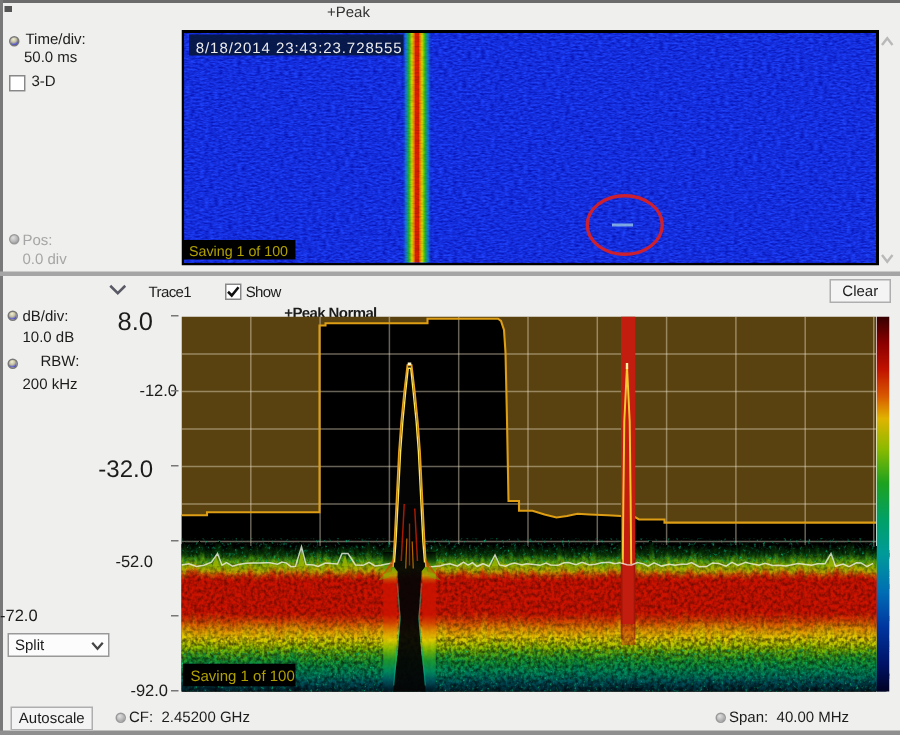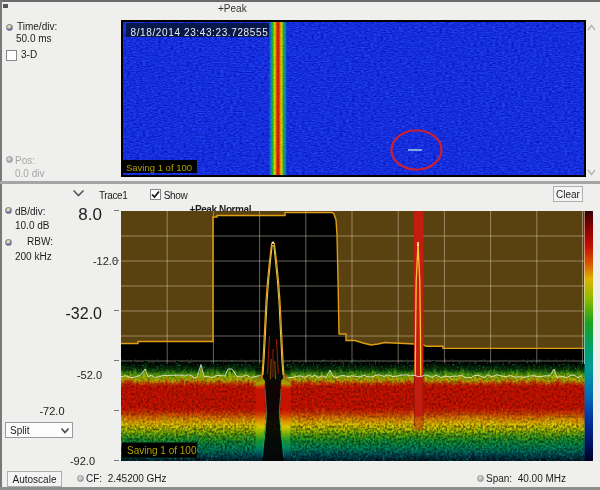--- a/index.html
+++ b/index.html
@@ -87,35 +87,35 @@
 <svg style="position:absolute;left:72px;top:189px;" width="13" height="8">
     <path d="M1.5 1.5 L6.5 6.5 L11.5 1.5" fill="none" stroke="#5a5a66" stroke-width="1.7"></path>
   </svg>
 <div class="t" style="left:99px;top:189.8px;letter-spacing:-0.4px;">Trace1</div>
 <div class="cb" style="left:149.6px;top:188.6px;"></div>
 <svg style="position:absolute;left:149.6px;top:188.6px;" width="11" height="11">
     <path d="M2 5.5 L4.5 8 L9 2.5" fill="none" stroke="#111" stroke-width="1.7"></path>
   </svg>
 <div class="t" style="left:163.8px;top:189.8px;letter-spacing:-0.4px;">Show</div>
 <div class="t" style="left:189.5px;top:204px;letter-spacing:-0.4px;font-weight:bold;">+Peak Normal</div>
-<div class="btn" style="left:553px;top:186px;width:30px;height:16px;line-height:15px;">Clear</div>
+<div class="btn" style="left:553px;top:186px;width:41px;height:16px;line-height:15px;">Clear</div>
 
 <div class="orb" style="left:4.7px;top:207px;"></div>
 <div class="t" style="left:15px;top:205.5px;">dB/div:</div>
 <div class="t" style="left:15px;top:220px;">10.0 dB</div>
 <div class="orb" style="left:4.7px;top:238.5px;"></div>
 <div class="t" style="left:15px;top:236.2px;margin-left:12px;">RBW:</div>
 <div class="t" style="left:15px;top:251.3px;">200 kHz</div>
 
 <div class="t" style="left:0px;top:205.1px;width:102px;text-align:right;font-size:17px;">8.0</div>
 <div class="t" style="left:0px;top:255.1px;width:118px;text-align:right;font-size:11px;">-12.0</div>
 <div class="t" style="left:0px;top:305.1px;width:102px;text-align:right;font-size:16px;">-32.0</div>
 <div class="t" style="left:0px;top:369px;width:102px;text-align:right;font-size:11px;">-52.0</div>
-<div class="t" style="left:12px;top:405.1px;width:80px;text-align:center;font-size:11px;">-72.0</div>
-<div class="t" style="left:0px;top:455.1px;width:95px;text-align:right;font-size:11px;">-92.0</div>
+<div class="t" style="left:0px;top:405.1px;width:80px;text-align:left;font-size:11px;">-72.0</div>
+<div class="t" style="left:0px;top:455.1px;width:112px;text-align:right;font-size:11px;">-92.0</div>
 <div style="position:absolute;left:114px;top:209.8px;width:5px;height:1.5px;background:#777;"></div>
 <div style="position:absolute;left:114px;top:259.8px;width:5px;height:1.5px;background:#777;"></div>
 <div style="position:absolute;left:114px;top:309.8px;width:5px;height:1.5px;background:#777;"></div>
 <div style="position:absolute;left:114px;top:359.8px;width:5px;height:1.5px;background:#777;"></div>
 <div style="position:absolute;left:114px;top:409.8px;width:5px;height:1.5px;background:#777;"></div>
 <div style="position:absolute;left:114px;top:459.8px;width:5px;height:1.5px;background:#777;"></div>
 
 <div class="btn" style="left:5px;top:422px;width:68px;height:16px;background:#fcfcfc;border-color:#999;"></div>
 <div class="t" style="left:10px;top:424.5px;">Split</div>
 <svg style="position:absolute;left:60px;top:427px;" width="10" height="7">

